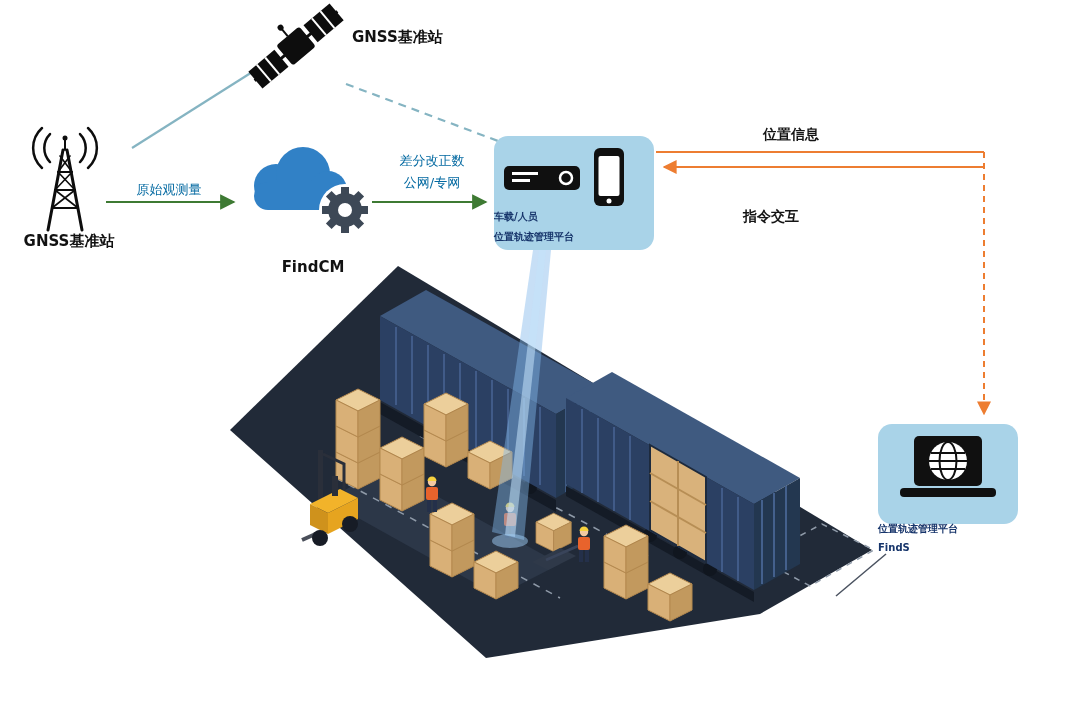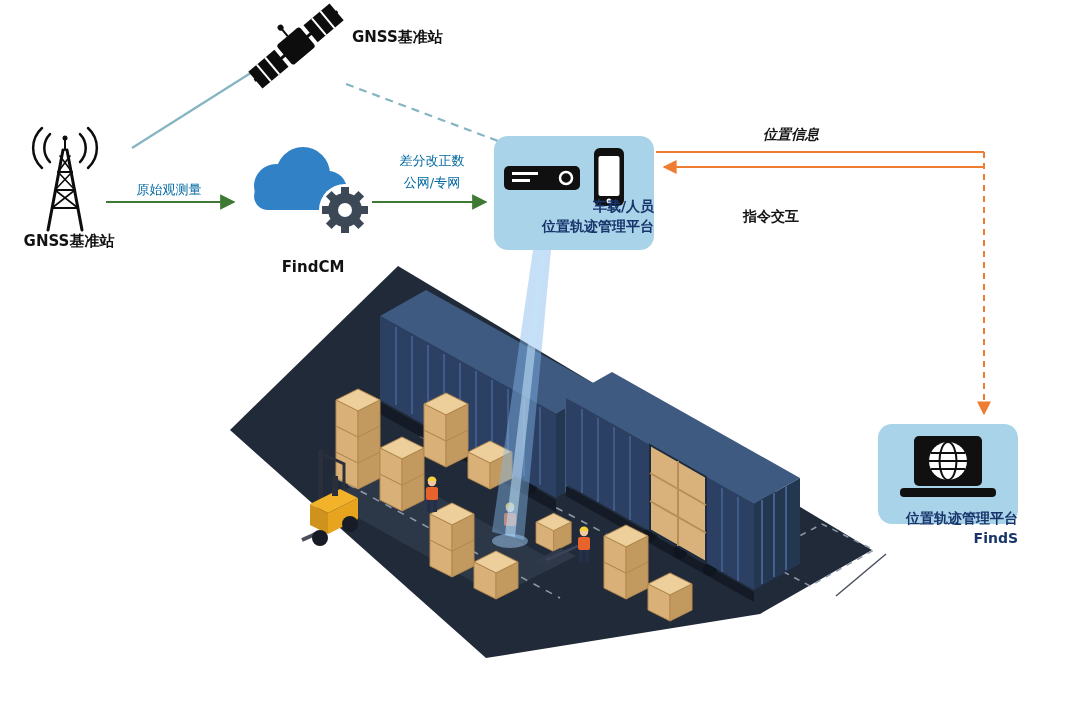--- a/index.html
+++ b/index.html
@@ -4,22 +4,22 @@
 <style>
   html,body{margin:0;padding:0;background:#fff;}
   .stage{position:relative;width:1080px;height:701px;background:#ffffff;overflow:hidden;
          font-family:"DejaVu Sans","Liberation Sans",sans-serif;}
   .art{position:absolute;left:0;top:0;}
   .label{position:absolute;color:#121212;line-height:1.25;}
   .lbl-main{font-size:15px;font-weight:700;text-align:center;}
   .lbl-flow{font-size:13px;font-weight:500;text-align:center;color:#0369a1;}
   .lbl-orange-flow{font-size:14px;font-weight:600;text-align:center;color:#151515;}
   .bubble{position:absolute;background:#a9d3e8;border-radius:14px;}
-  .bubble-text{position:absolute;left:0;right:0;text-align:right;
-               font-size:14px;font-weight:700;color:#17356b;}
+  .bubble-text{position:absolute;left:0;right:0;text-align:left;
+               font-size:10px;font-weight:700;color:#17356b;margin-top:12px;}
 </style>
 </head>
 <body>
 
 <div class="stage">
 
   <svg class="art" width="1080" height="701" viewBox="0 0 1080 701">
     <defs>
       <marker id="mGreen" viewBox="0 0 10 10" refX="9" refY="5" markerWidth="7" markerHeight="7" orient="auto-start-reverse">
         <path d="M0,0 L10,5 L0,10 z" fill="#3e7a33"></path>
@@ -243,16 +243,16 @@
     <div class="bubble-text" style="top:86px;">位置轨迹管理平台</div>
     <div class="bubble-text" style="top:106px;">FindS</div>
   </div>
 
   <div class="label lbl-main" style="left:352px;top:28px;width:100px;text-align:left;">GNSS基准站</div>
   <div class="label lbl-main" style="left:10px;top:232px;width:118px;">GNSS基准站</div>
   <div class="label lbl-flow" style="left:120px;top:182px;width:98px;">原始观测量</div>
   <div class="label lbl-main" style="left:224px;top:258px;width:178px;">FindCM</div>
   <div class="label lbl-flow" style="left:376px;top:153px;width:112px;">差分改正数</div>
   <div class="label lbl-flow" style="left:376px;top:175px;width:112px;">公网/专网</div>
-  <div class="label lbl-orange-flow" style="left:726px;top:126px;width:130px;font-style:italic;">位置信息</div>
+  <div class="label lbl-orange-flow" style="left:726px;top:126px;width:130px;">位置信息</div>
   <div class="label lbl-orange-flow" style="left:706px;top:172px;width:130px;margin-top:36px;">指令交互</div>
 
 </div>
 
 </body></html>

